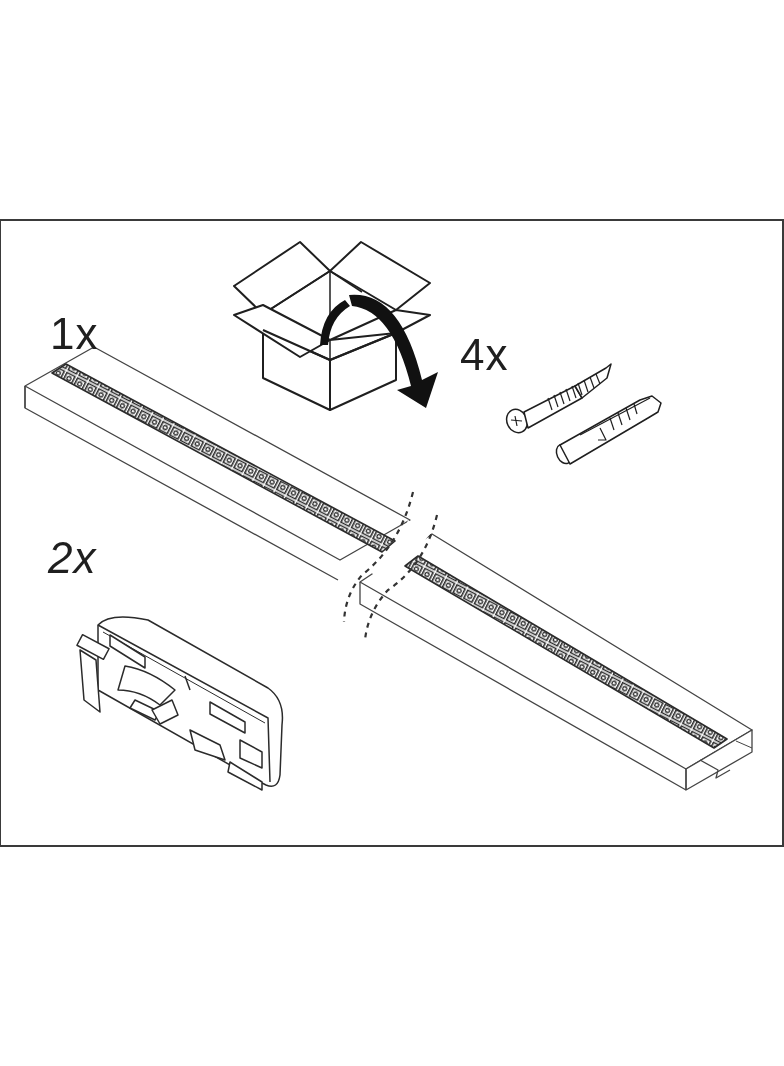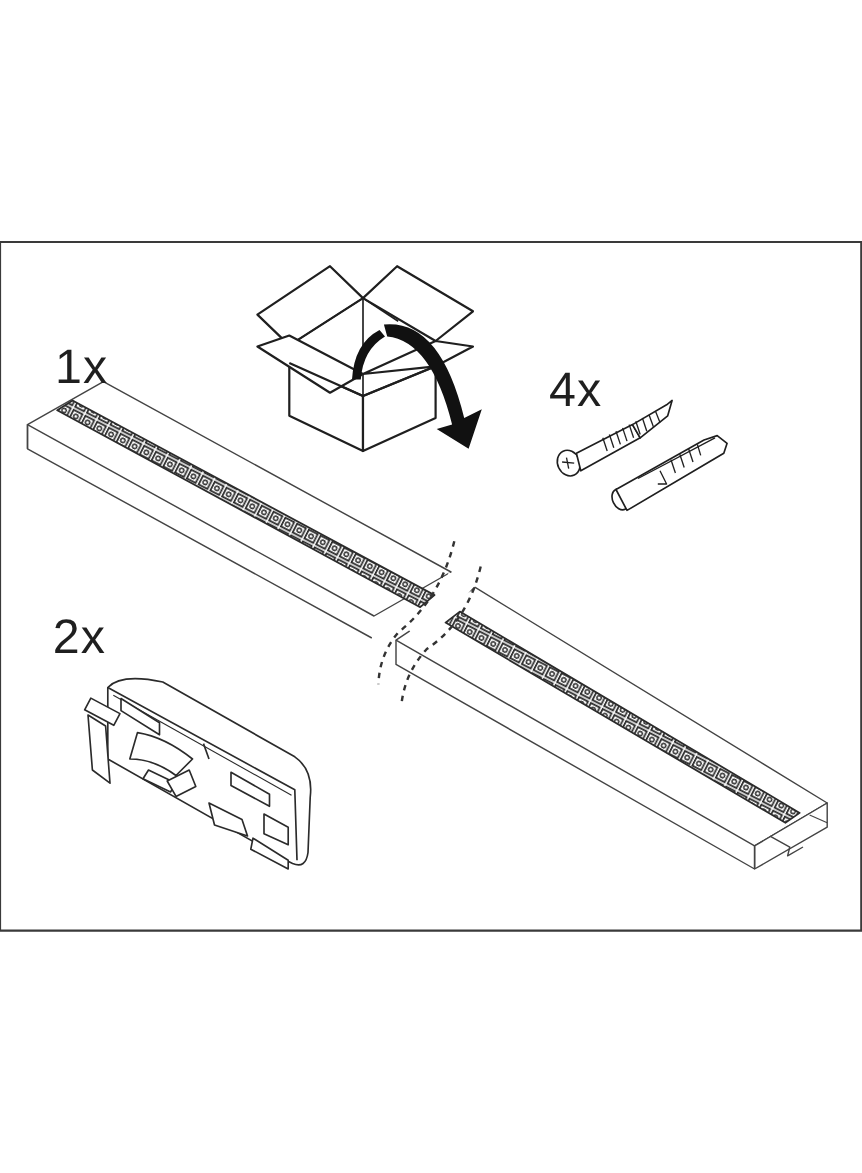--- a/index.html
+++ b/index.html
@@ -116,14 +116,14 @@
       <line x1="618" y1="413" x2="622" y2="425"></line>
       <line x1="626" y1="408" x2="630" y2="420"></line>
       <line x1="634" y1="404" x2="637" y2="414"></line>
       <polyline points="600,428 606,440 598,440"></polyline>
       <line x1="580" y1="435" x2="650" y2="398"></line>
     </g>
   </g>
 </svg>
 
 <div class="qty" style="left:50px; top:312px;">1x</div>
-<div class="qty" style="left:48px; top:558px;">2x</div>
-<div class="qty" style="left:499px; top:333px;">4x</div>
+<div class="qty" style="left:48px; top:536px;font-style:italic;">2x</div>
+<div class="qty" style="left:460px; top:333px;">4x</div>
 
 </body></html>

